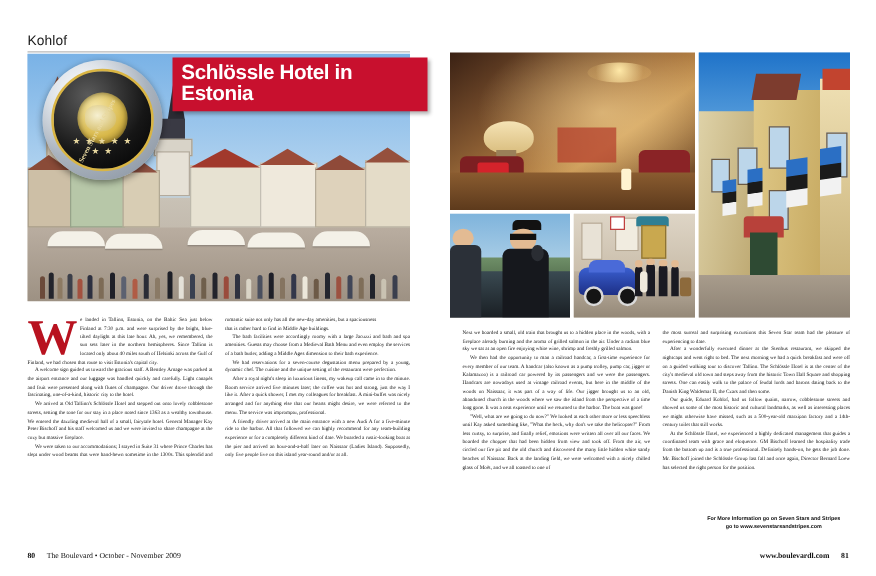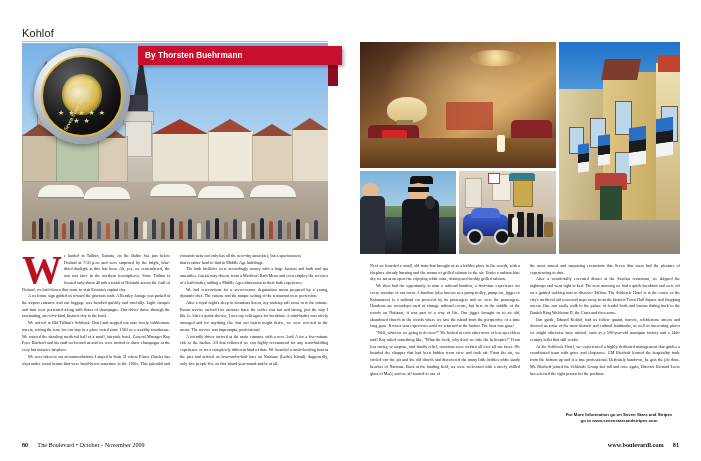--- a/index.html
+++ b/index.html
@@ -189,21 +189,21 @@
         <div class="seal-globe"></div>
         <div class="seal-txt">
           <span style="transform:rotate(-62deg) translate(-38px,-2px);">Seven Stars and Stripes</span>
         </div>
         <div class="seal-stars">★ ★ ★ ★ ★ ★ ★</div>
       </div>
     </div>
 
     <div class="banner-shadow"></div>
     <div class="banner">
-      <div class="byline">By Thorsten Buehrmann</div>
+      <div class="title">Schlössle Hotel in Estonia</div>
     </div>
 
     <div class="cols">
       <p class="first"><span class="dropcap">W</span><span>e landed in Tallinn, Estonia, on the Baltic Sea just below Finland at 7:30 p.m. and were surprised by the bright, blue-tilted daylight at this late hour. Ah, yes, we remembered, the sun sets later in the northern hemispheres. Since Tallinn is located only about 40 miles south of Helsinki across the Gulf of Finland, we had chosen that route to visit Estonia's capital city.</span></p>
       <p>A welcome sign guided us toward the gracious staff. A Bentley Arnage was parked at the airport entrance and our luggage was handled quickly and carefully. Light canapés and fruit were presented along with flutes of champagne. Our driver drove through the fascinating, one-of-a-kind, historic city to the hotel.</p>
       <p>We arrived at Old Tallinn's Schlössle Hotel and stepped out onto lovely cobblestone streets, setting the tone for our stay in a place noted since 1363 as a wealthy townhouse. We entered the dazzling medieval hall of a small, fairytale hotel. General Manager Kay Peter Bischoff and his staff welcomed us and we were invited to share champagne at the cozy but massive fireplace.</p>
       <p>We were taken to our accommodations; I stayed in Suite 31 where Prince Charles has slept under wood beams that were hand-hewn sometime in the 1300s. This splendid and romantic suite not only has all the new-day amenities, but a spaciousness</p>
       <p class="first">that is rather hard to find in Middle Age buildings.</p>
       <p>The bath facilities were accordingly roomy with a large Jacuzzi and bath and spa amenities. Guests may choose from a Medieval Bath Menu and even employ the services of a bath butler, adding a Middle Ages dimension to their bath experience.</p>
       <p>We had reservations for a seven-course degustation menu prepared by a young, dynamic chef. The cuisine and the unique setting of the restaurant were perfection.</p>

